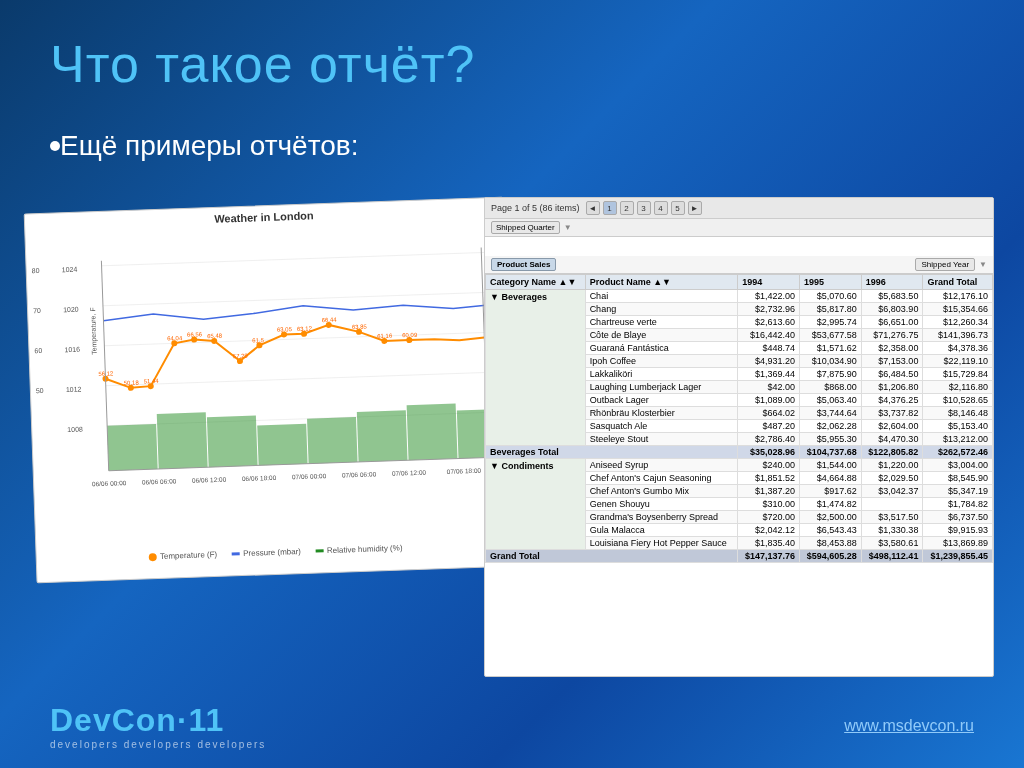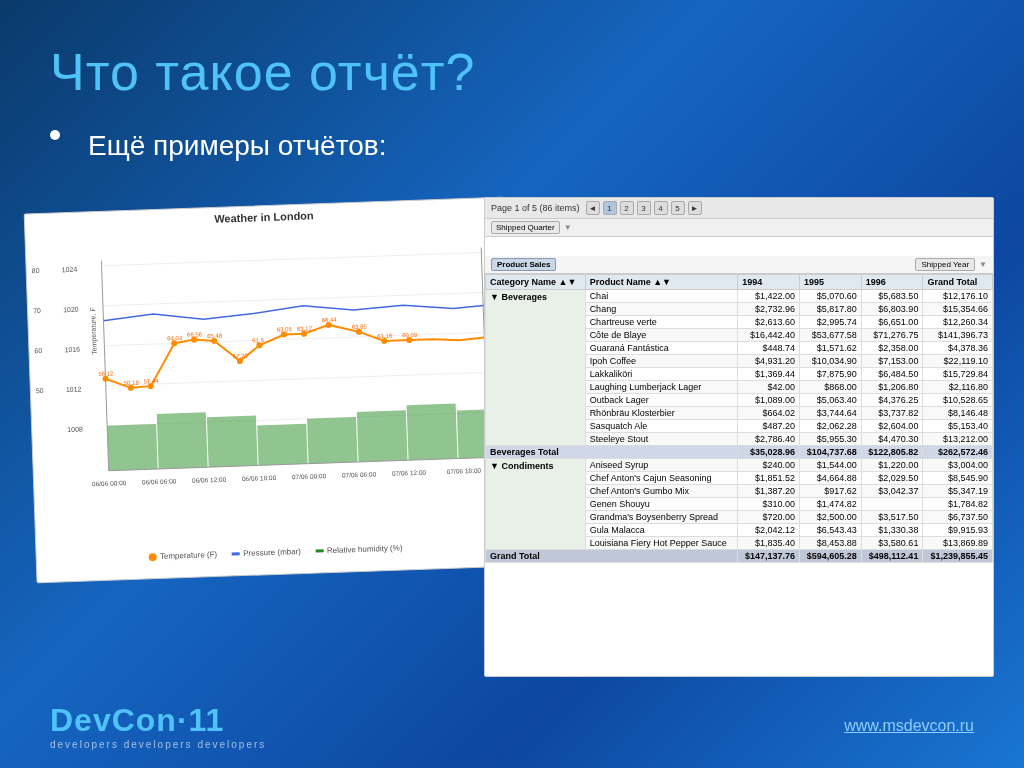--- a/index.html
+++ b/index.html
@@ -8,39 +8,39 @@
       height: 768px;
       background: linear-gradient(135deg, #0a3a6b 0%, #1565c0 40%, #0d47a1 70%, #1976d2 100%);
       font-family: 'Segoe UI', Arial, sans-serif;
       overflow: hidden;
       position: relative;
     }
 
     
     .title {
       position: absolute;
-      top: 42px;
+      top: 34px;
       left: 50px;
       color: #4fc3f7;
       font-size: 52px;
       font-weight: 300;
       letter-spacing: 1px;
     }
 
     
     .subtitle {
       position: absolute;
       top: 130px;
       left: 50px;
       color: white;
       font-size: 28px;
       font-weight: 300;
       display: flex;
-      align-items: flex-start;
-      gap: 28px;
+      align-items: center;
+      gap: 0;
     }
     .bullet {
       width: 10px;
       height: 10px;
       background: white;
       border-radius: 50%;
       flex-shrink: 0;
     }
 
     

